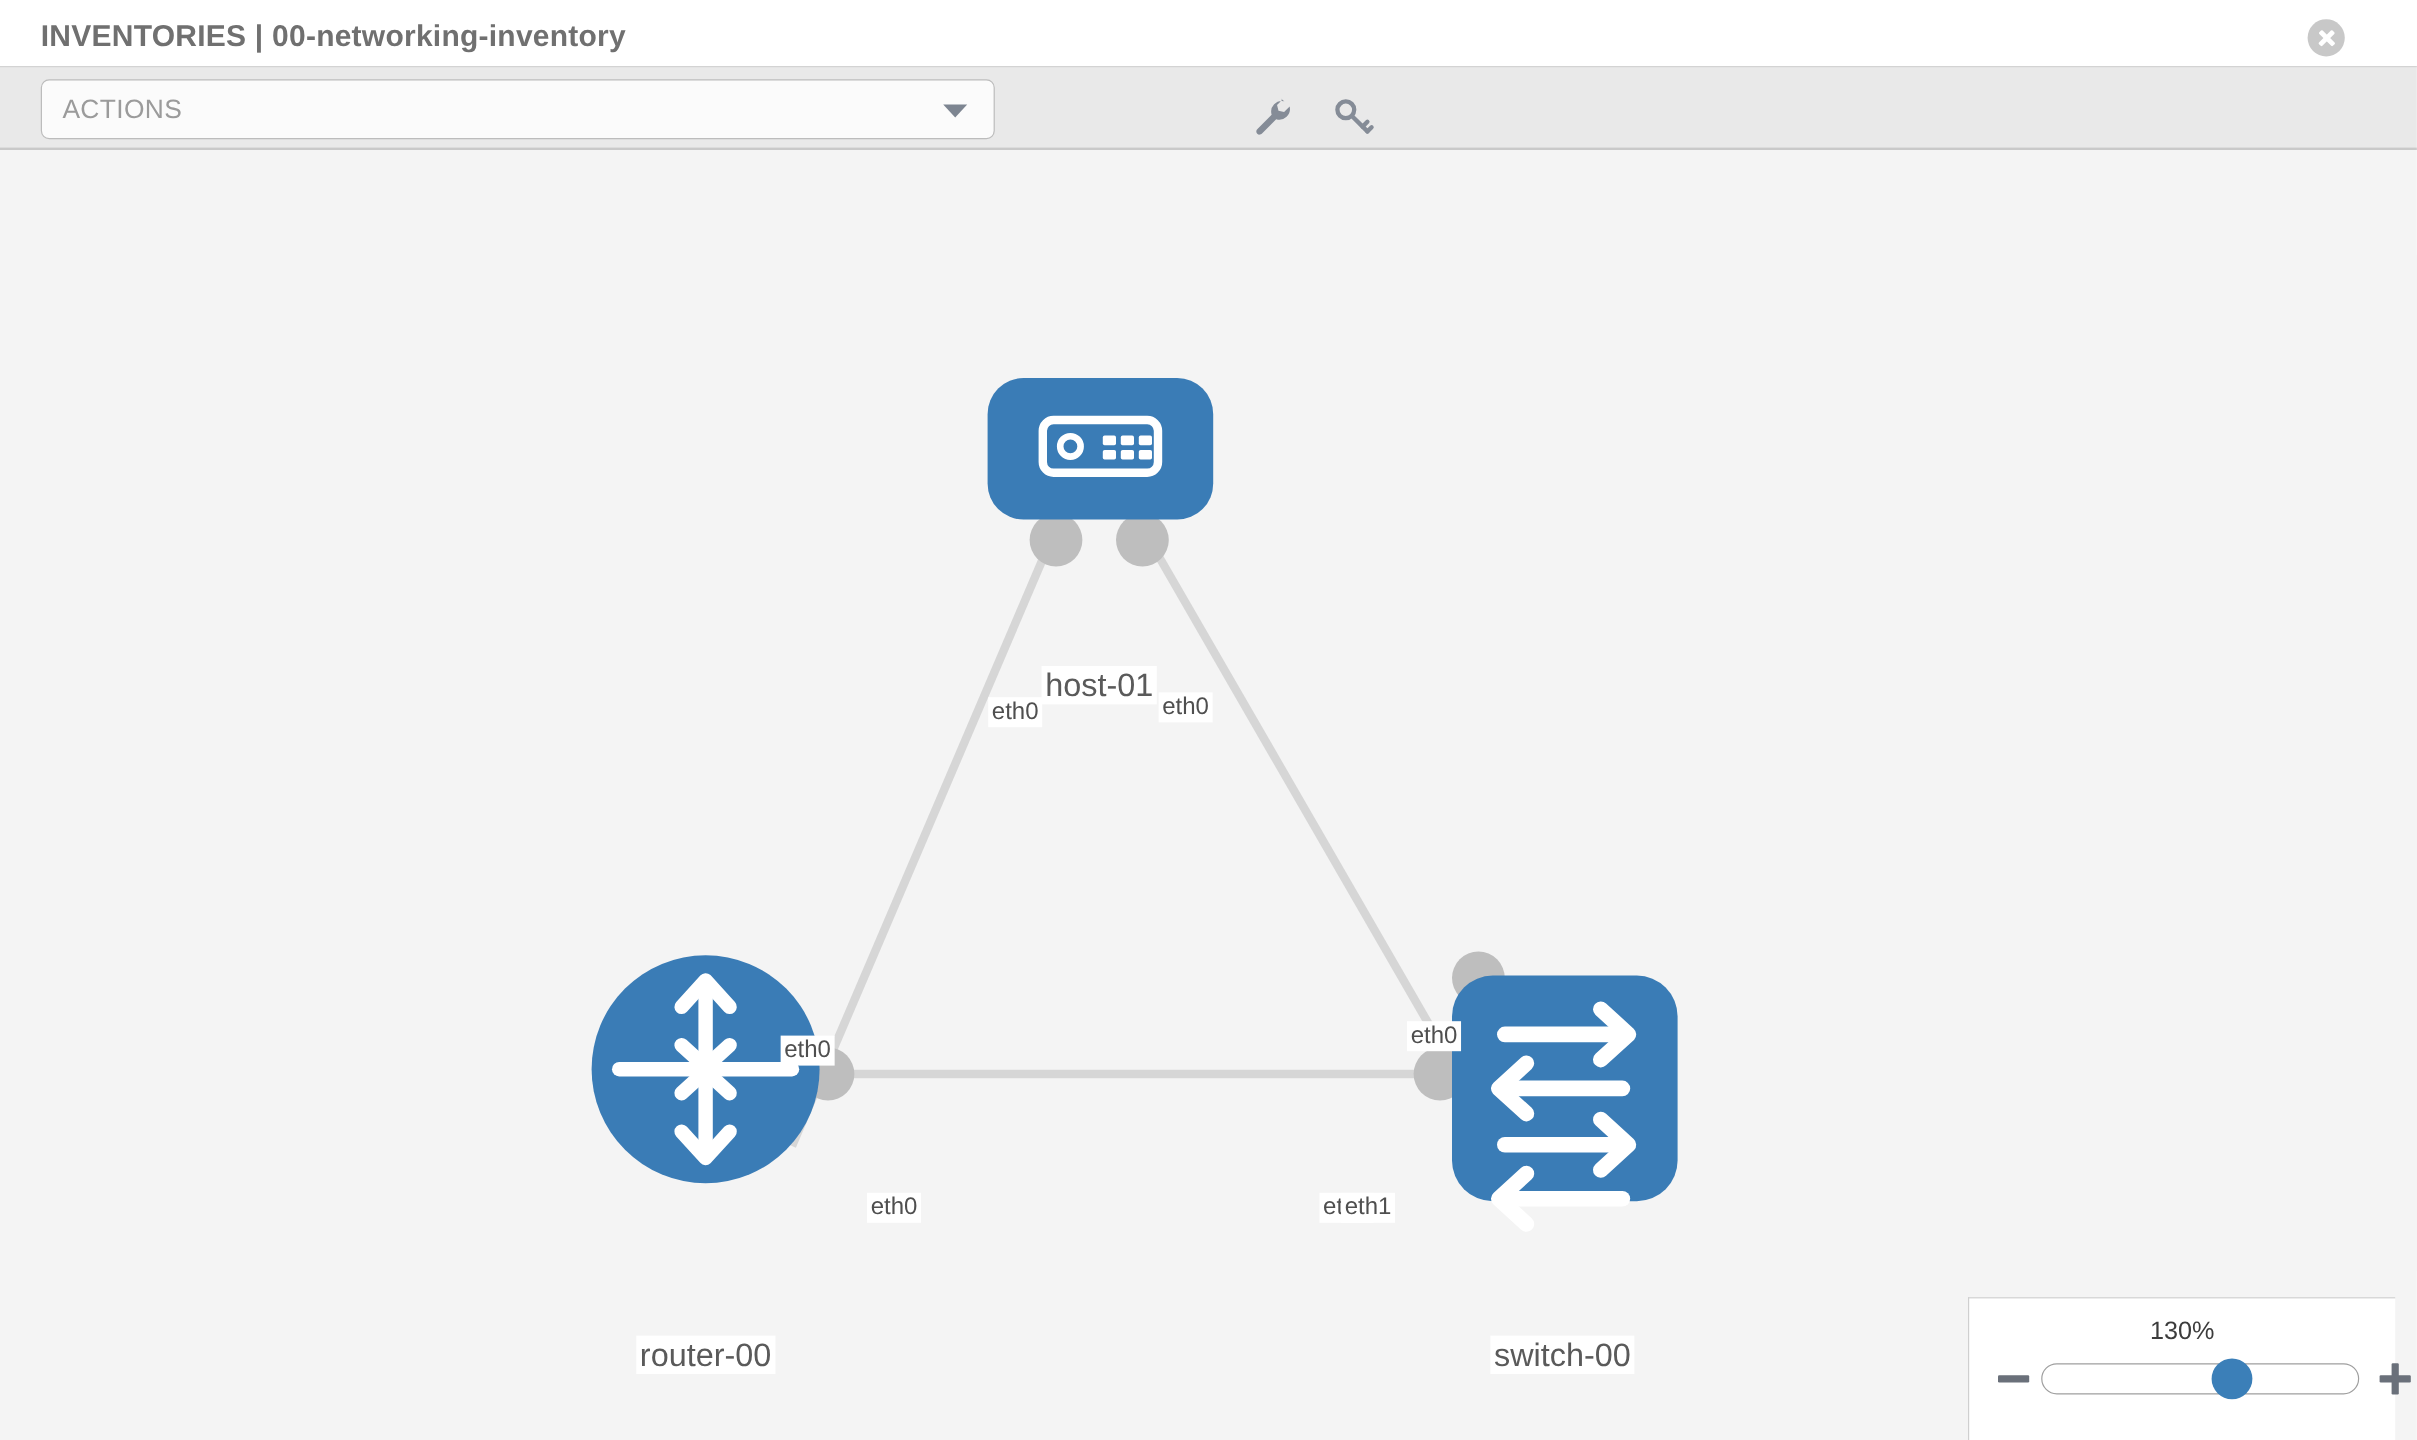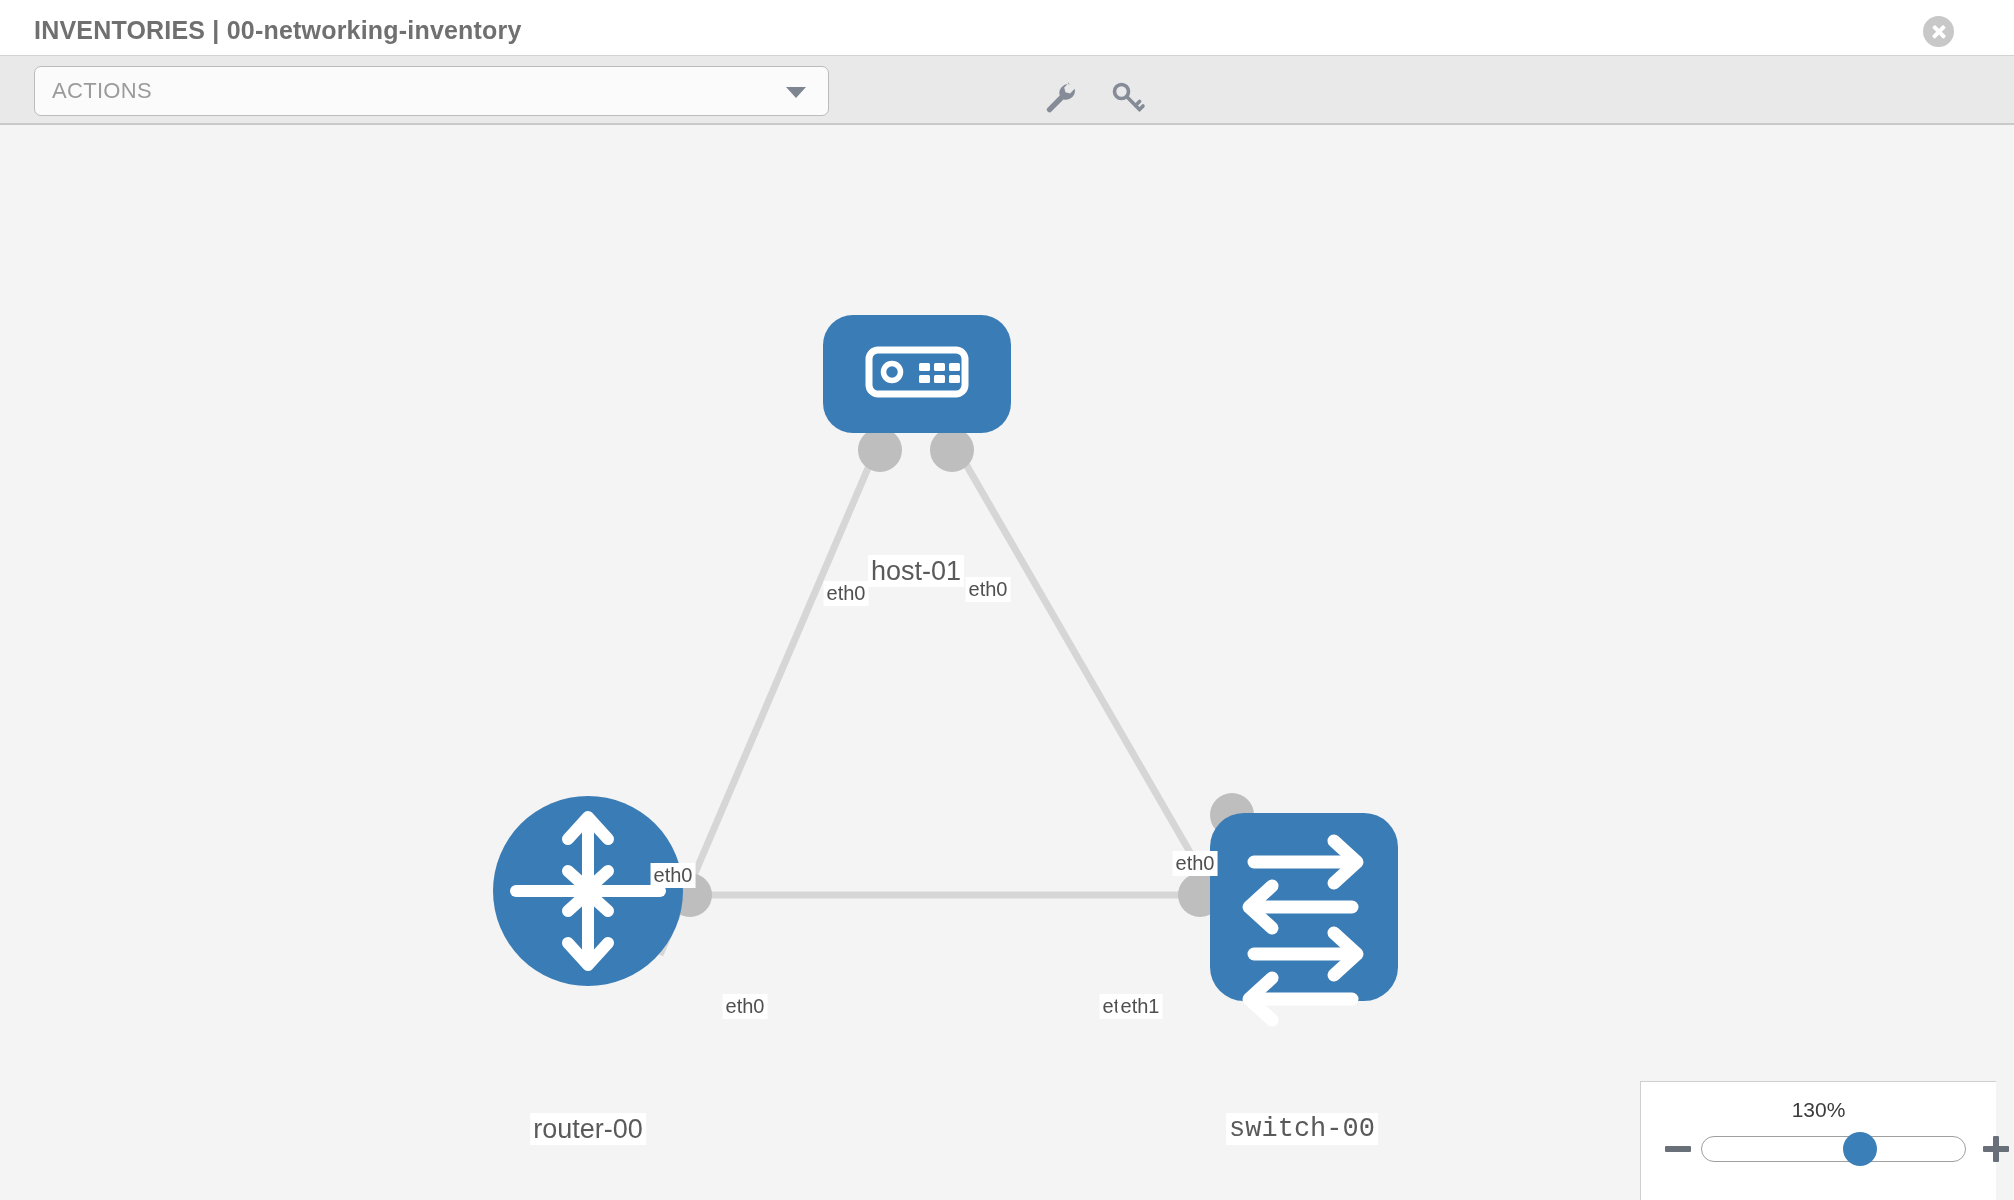--- a/index.html
+++ b/index.html
@@ -322,21 +322,21 @@
   <div class="iface-label" style="left:846px; top:456px;">eth0</div>
   <div class="iface-label" style="left:988px; top:452px;">eth0</div>
   <div class="iface-label" style="left:673px; top:738px;">eth0</div>
   <div class="iface-label" style="left:1195px; top:726px;">eth0</div>
   <div class="iface-label" style="left:745px; top:869px;">eth0</div>
   <div class="iface-label" style="left:1122px; top:869px;">eth1</div>
   <div class="iface-label" style="left:1140px; top:869px;">eth1</div>
 
   <div class="node-label" style="left:916px; top:430px;">host-01</div>
   <div class="node-label" style="left:588px; top:988px;">router-00</div>
-  <div class="node-label" style="left:1302px; top:988px;font-family:Liberation Mono, monospace;">switch-00</div>
+  <div class="node-label" style="left:1302px; top:988px;">switch-00</div>
 
 </div>
 
 <div class="zoom-panel">
   <div class="zoom-value">130%</div>
 
   <div class="zoom-minus">
     <div class="h-bar"></div>
   </div>
 

